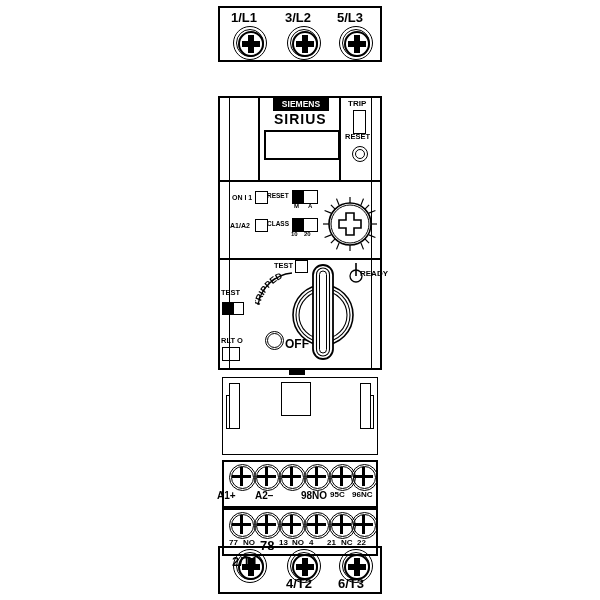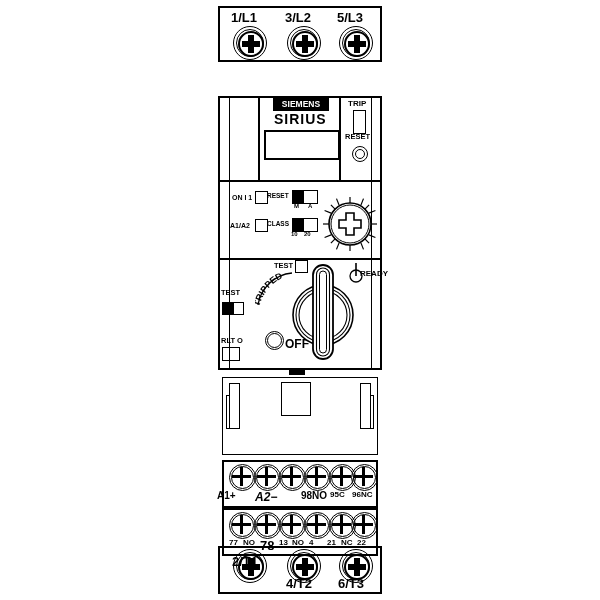--- a/index.html
+++ b/index.html
@@ -233,21 +233,21 @@
     <i style="position:absolute;background:#000;left:11px;top:3px;width:3px;height:19px;"></i>
   </div>
   <div class="abs" style="left:351px;top:464px;width:25px;height:25px;">
     <div class="ring" style="left:0;top:0;width:25px;height:25px;"></div>
     <div class="ring" style="left:2px;top:2px;width:21px;height:21px;"></div>
     <i style="position:absolute;background:#000;left:3px;top:11px;width:19px;height:3px;"></i>
     <i style="position:absolute;background:#000;left:11px;top:3px;width:3px;height:19px;"></i>
   </div>
 
   <div class="lbl" style="left:217px;top:491px;font-size:10px;">A1+</div>
-  <div class="lbl" style="left:255px;top:491px;font-size:12px;font-style:italic;">A2−</div>
+  <div class="lbl" style="left:255px;top:491px;font-size:10px;">A2−</div>
   <div class="lbl" style="left:301px;top:491px;font-size:10px;">98NO</div>
   <div class="lbl" style="left:330px;top:491px;font-size:8px;">95C</div>
   <div class="lbl" style="left:352px;top:491px;font-size:8px;">96NC</div>
 
   <div class="abs frame" style="left:222px;top:508px;width:156px;height:48px;"></div>
 
   <div class="abs" style="left:229px;top:512px;width:25px;height:25px;">
     <div class="ring" style="left:0;top:0;width:25px;height:25px;"></div>
     <div class="ring" style="left:2px;top:2px;width:21px;height:21px;"></div>
     <i style="position:absolute;background:#000;left:3px;top:11px;width:19px;height:3px;"></i>

